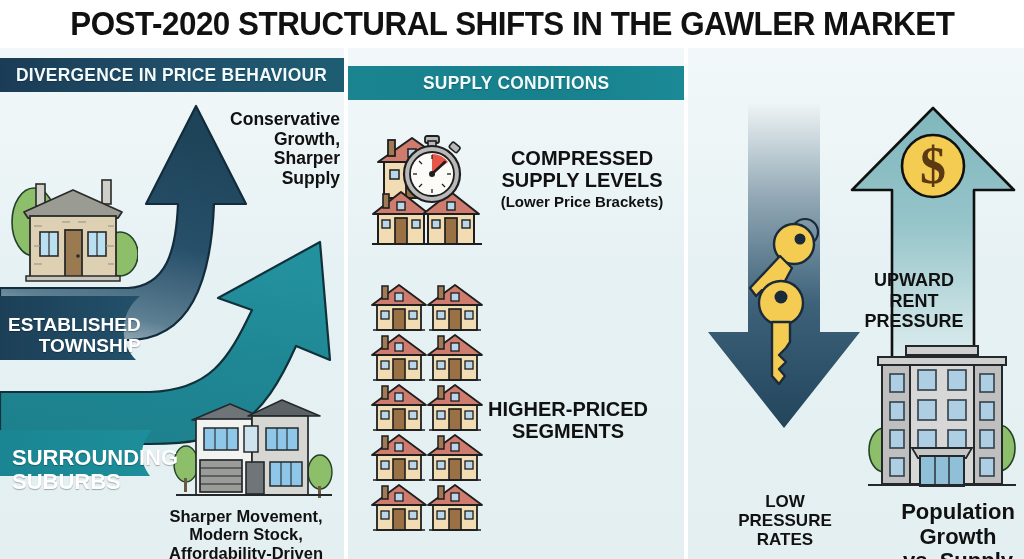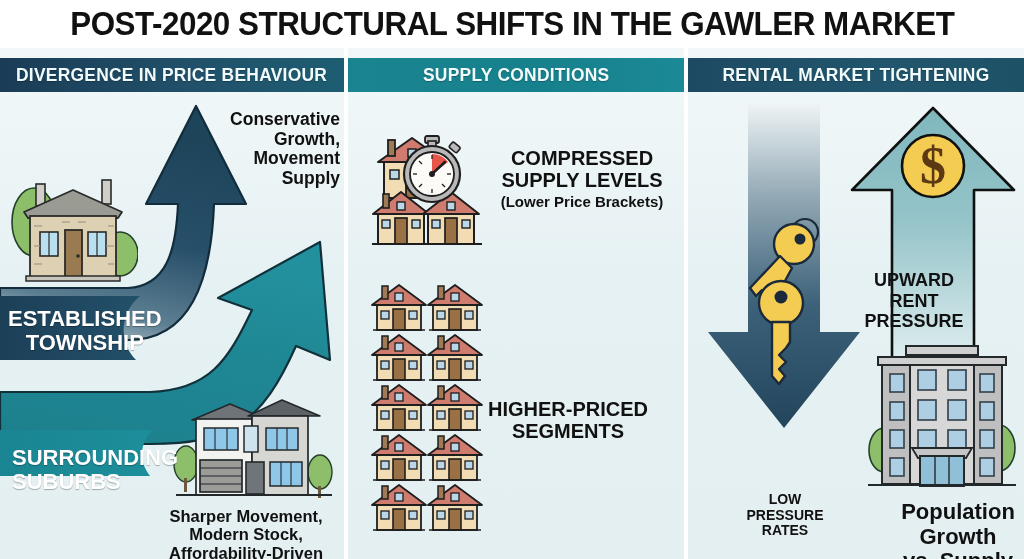--- a/index.html
+++ b/index.html
@@ -49,44 +49,44 @@
     display:flex;align-items:center;justify-content:center;
     box-sizing:border-box;
   }
   .col-head span{
     color:#f2fbfc;font-size:18.5px;font-weight:bold;
     letter-spacing:0.3px;white-space:nowrap;
     transform:scaleX(0.94);
     text-shadow:0 1px 1px rgba(0,0,0,.25);
   }
   .head-left{background:linear-gradient(90deg,#1b3c56 0%,#21506a 55%,#1d5d72 100%);}
-  .head-mid{background:linear-gradient(90deg,#1a8490 0%,#17808d 60%,#1b8a96 100%);}
+  .head-mid{background:linear-gradient(90deg,#1a8490 0%,#17808d 60%,#1b8a96 100%);margin-top:8px;}
   .head-right{background:linear-gradient(90deg,#1d4a62 0%,#21566e 60%,#1d5166 100%);}
 
   .body-area{position:absolute;left:0;top:44px;width:100%;height:467px;}
 
   
   .art{position:absolute;}
 
   
   .txt{position:absolute;color:#111;font-weight:bold;line-height:1.12;text-align:center;}
 
   .t-conservative{left:200px;top:18px;width:140px;font-size:17.5px;text-align:right;}
   .t-sharper{left:148px;top:415px;width:196px;font-size:16.5px;}
 
-  .t-established{position:absolute;left:8px;top:215px;font-size:22px;line-height:1.1;
-     color:#fff;text-align:center;font-weight:bold;text-shadow:0 1px 1px rgba(0,0,0,.3);}
+  .t-established{position:absolute;left:8px;top:223px;font-size:19px;line-height:1.1;
+     color:#fff;text-align:right;font-weight:bold;text-shadow:0 1px 1px rgba(0,0,0,.3);}
   .t-surrounding{position:absolute;left:12px;top:354px;font-size:22px;line-height:1.1;
      color:#fff;text-align:left;font-weight:bold;text-shadow:0 1px 1px rgba(0,0,0,.3);}
 
   .t-compressed{left:136px;top:55px;width:196px;font-size:20px;}
   .t-compressed .sub{font-size:15px;font-weight:bold;display:block;margin-top:2px;}
   .t-higher{left:130px;top:306px;width:180px;font-size:20px;}
 
-  .t-lowvac{left:22px;top:400px;width:150px;font-size:14px;}
+  .t-lowvac{left:22px;top:400px;width:150px;font-size:17px;}
   .t-popgrowth{left:190px;top:408px;width:160px;font-size:22px;text-align:center;}
   .t-upward{position:absolute;left:166px;top:178px;width:120px;font-size:18px;
      color:#111;font-weight:bold;text-align:center;line-height:1.15;}
 </style>
 </head>
 <body>
 
 <div class="infographic">
 
   <div class="title-bar">
@@ -204,21 +204,21 @@
           <div>TOWNSHIP</div>
         </div>
         <div class="t-surrounding">
           <div>SURROUNDING</div>
           <div>SUBURBS</div>
         </div>
 
         <div class="txt t-conservative">
           <div>Conservative</div>
           <div>Growth,</div>
-          <div>Movement</div>
+          <div>Sharper</div>
           <div>Supply</div>
         </div>
         <div class="txt t-sharper">
           <div>Sharper Movement,</div>
           <div>Modern Stock,</div>
           <div>Affordability-Driven</div>
         </div>
       </div>
     </div>
 
@@ -309,23 +309,20 @@
         </svg>
 
         <div class="txt t-higher">
           <div>HIGHER-PRICED</div>
           <div>SEGMENTS</div>
         </div>
       </div>
     </div>
 
     <div class="col col-right">
-      <div class="col-head head-right">
-        <span>RENTAL MARKET TIGHTENING</span>
-      </div>
 
       <div class="body-area">
 
         <svg class="art" style="left:16px;top:12px;" width="160" height="380" viewBox="0 0 160 380">
           <defs>
             <linearGradient id="downGrad" x1="0" y1="0" x2="0" y2="1">
               <stop offset="0%" stop-color="#eef4f5"></stop>
               <stop offset="28%" stop-color="#94aab6"></stop>
               <stop offset="62%" stop-color="#3c6179"></stop>
               <stop offset="100%" stop-color="#22455c"></stop>

